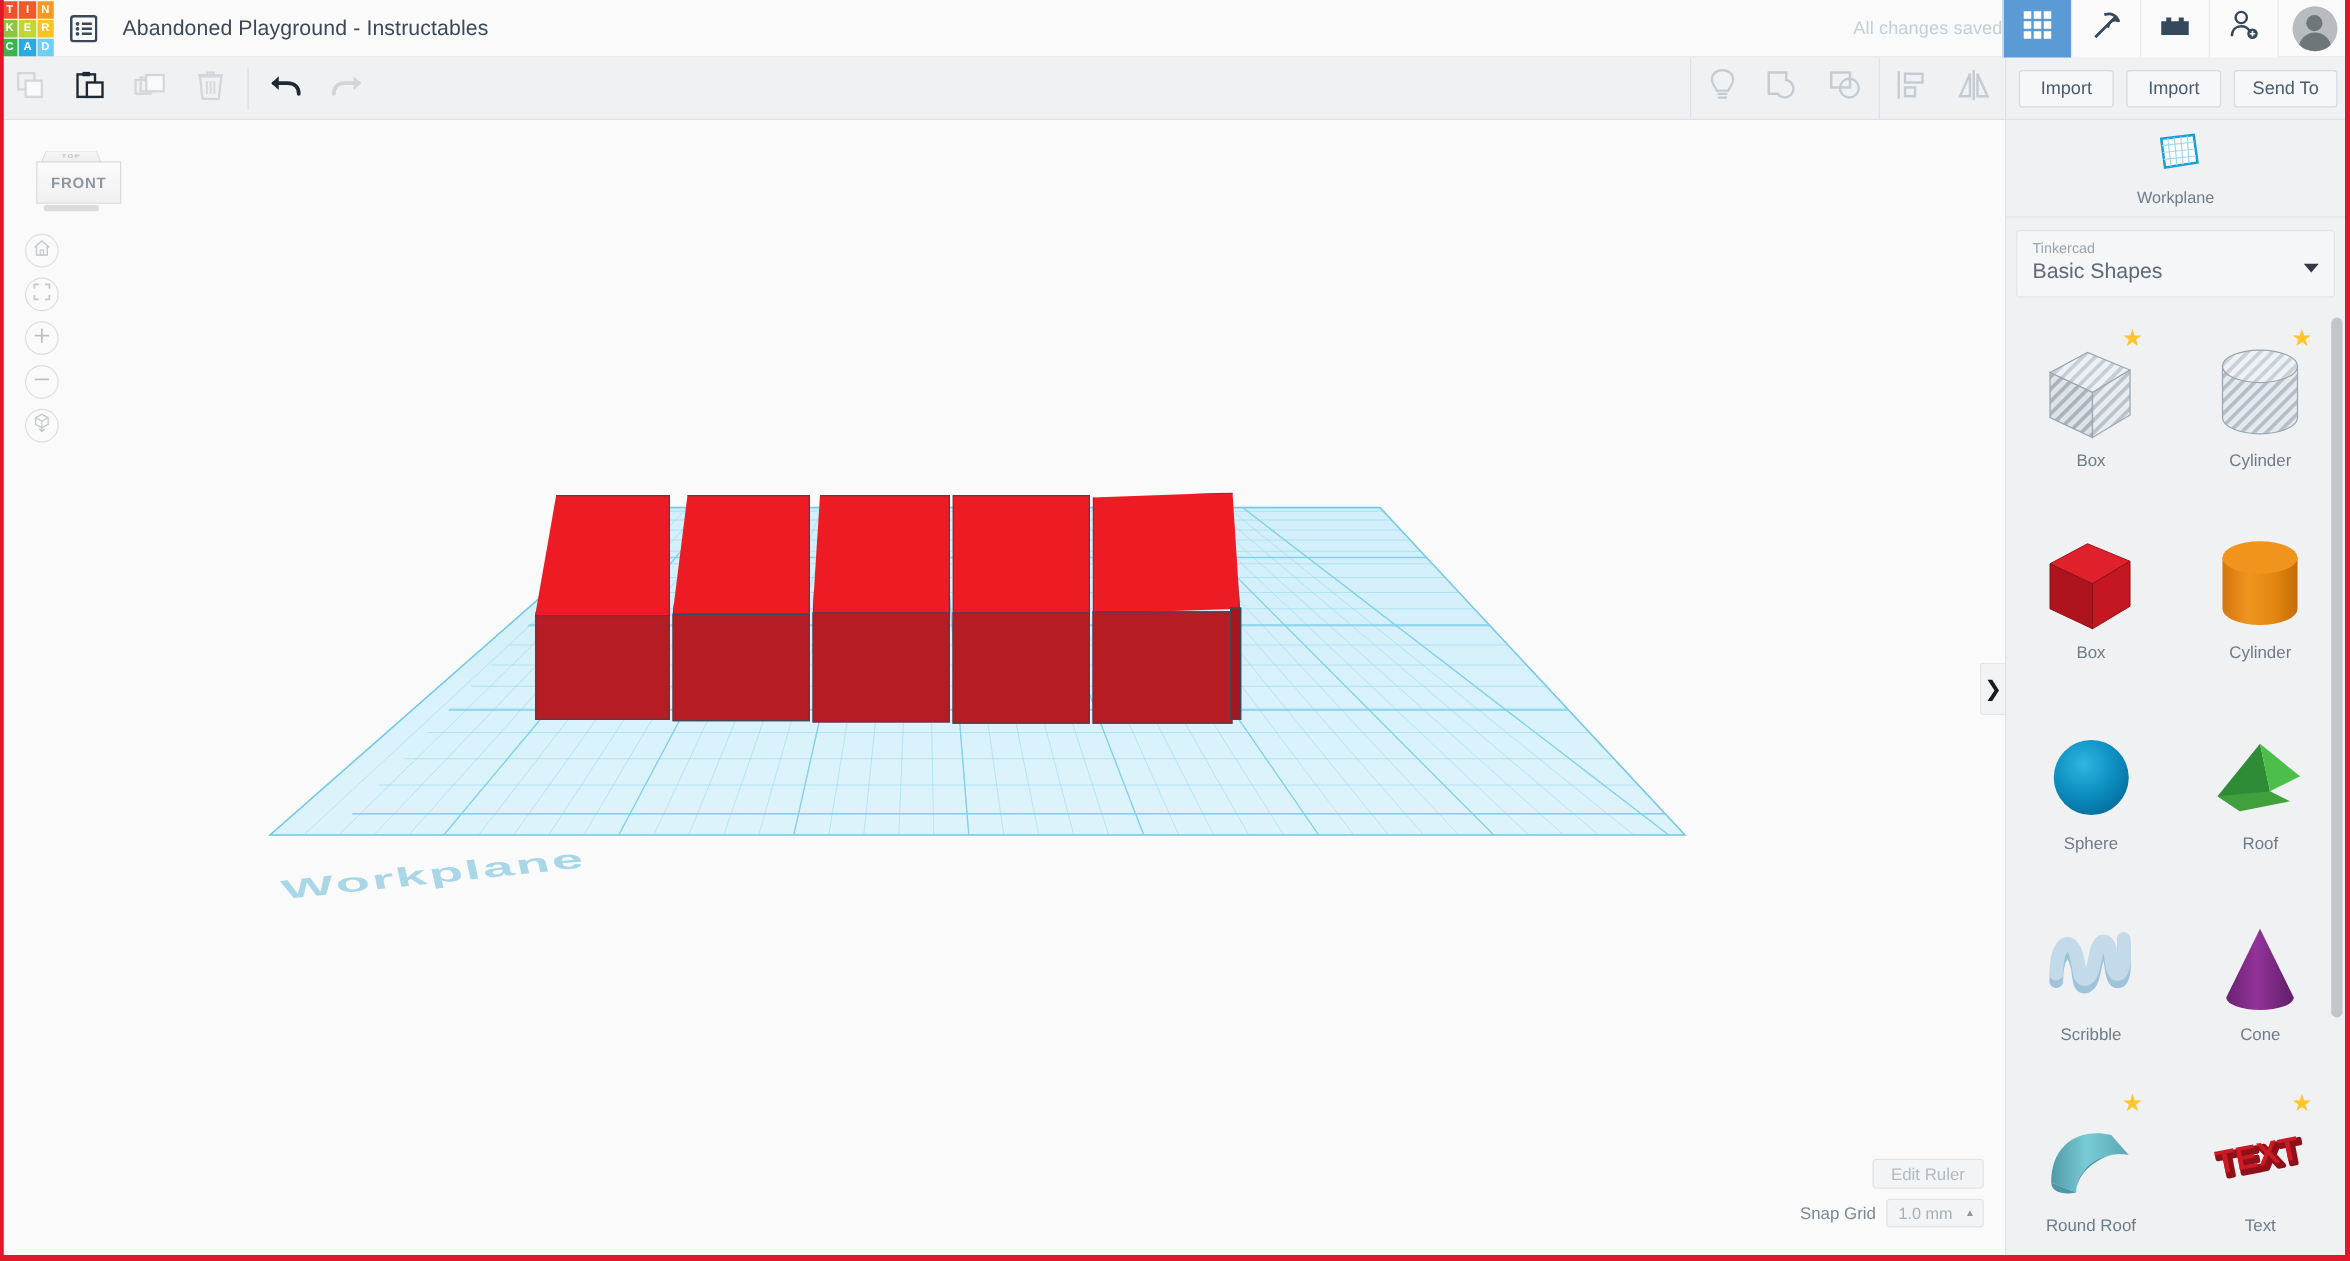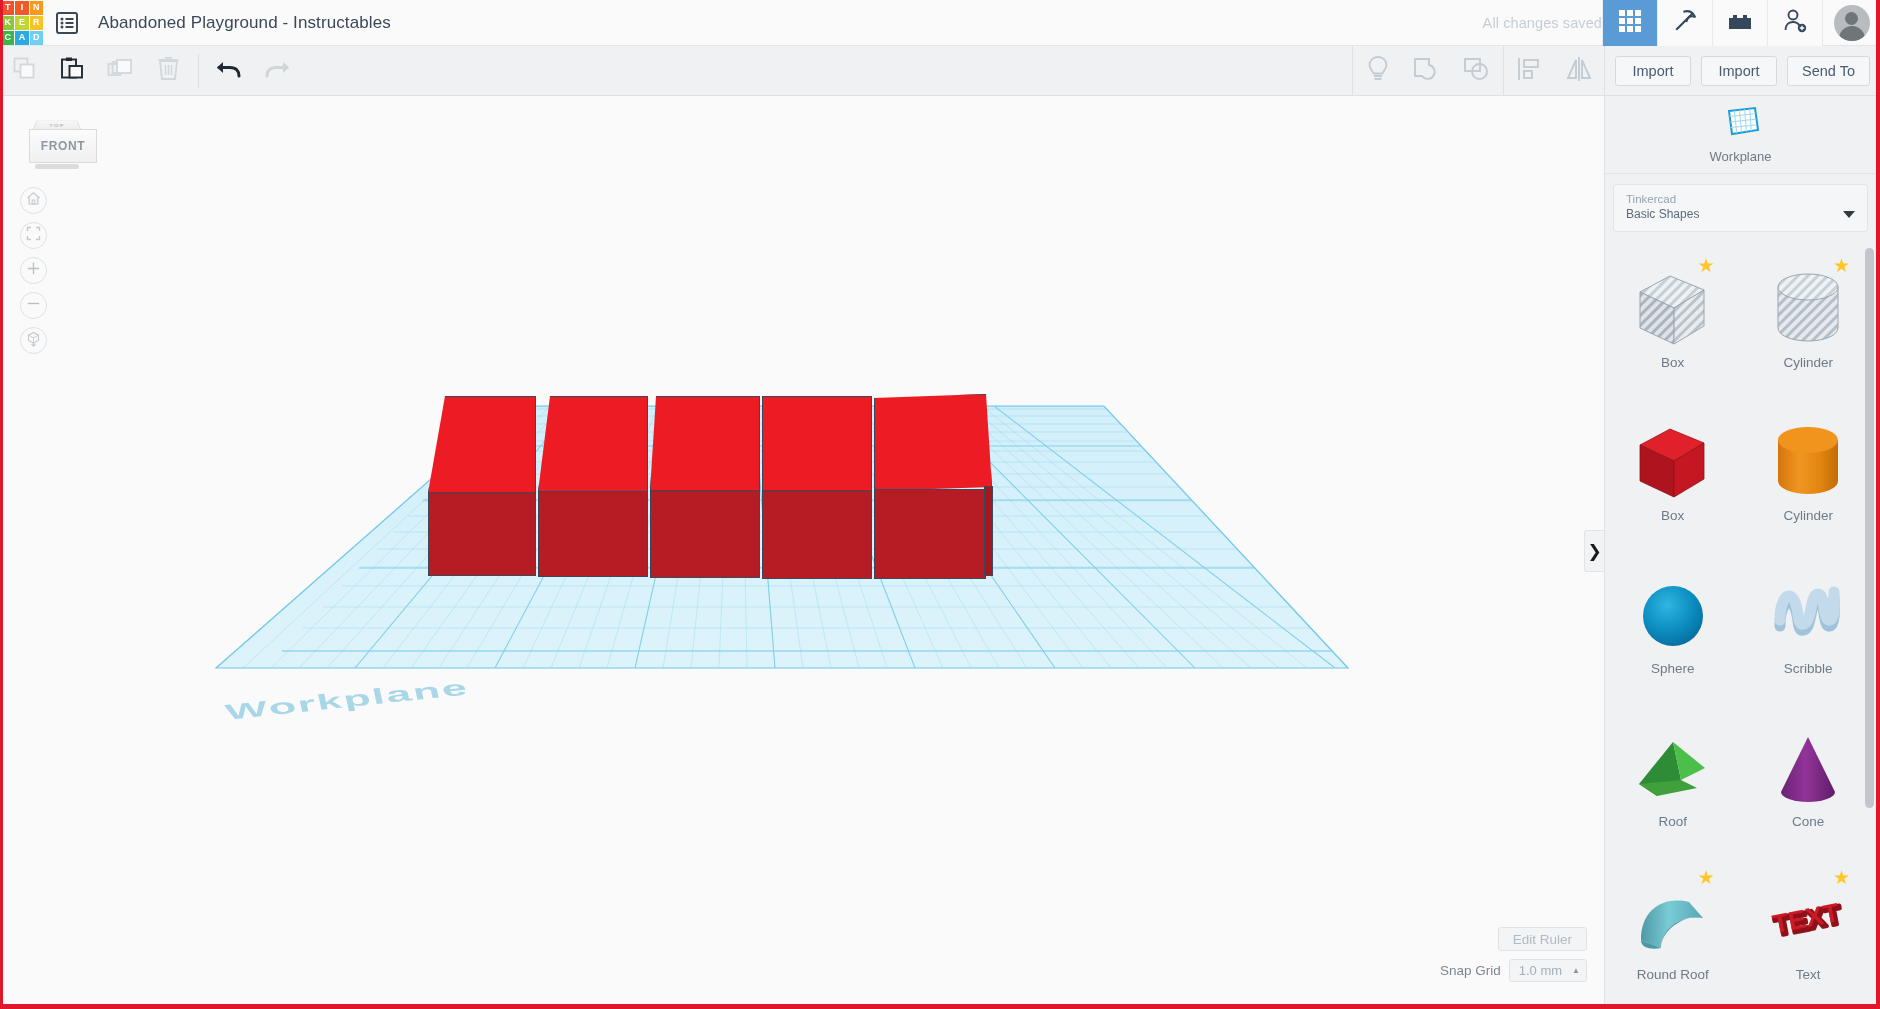--- a/index.html
+++ b/index.html
@@ -137,21 +137,21 @@
     display:flex; flex-direction:column;
   }
   .rp-tools { display:flex; height:78px; border-bottom:1px solid #e2e5e8;}
   .rp-tool { flex:1; display:flex; flex-direction:column; align-items:center; justify-content:center; cursor:pointer; gap:4px;}
   .rp-tool-label { font-size:13px; color:#6f7b87; }
   .rp-select-wrap {
     margin:10px 8px 0 8px; background:#f5f6f7; border:1px solid #e2e5e8; border-radius:3px;
     padding:8px 12px 10px 12px; cursor:pointer; position:relative;
   }
   .rp-select-sup { font-size:11.5px; color:#9aa4ad; margin-bottom:2px;}
-  .rp-select-val { font-size:12px; color:#5d6a77;}
+  .rp-select-val { font-size:17px; color:#5d6a77;}
   .rp-select-caret { position:absolute; right:12px; top:26px; width:0;height:0;
     border-left:6px solid transparent; border-right:6px solid transparent; border-top:7px solid #2f3a44;}
 
   .rp-grid-scroll { flex:1; overflow:hidden; position:relative; margin-top:10px;}
   .rp-grid { display:grid; grid-template-columns:1fr 1fr; }
   .shape-cell { height:153px; position:relative; display:flex; flex-direction:column; align-items:center; justify-content:center; cursor:pointer;}
   .shape-art { width:78px; height:86px; position:relative; display:flex; align-items:center; justify-content:center;}
   .shape-label { font-size:13.5px; color:#6f7b87; margin-top:2px;text-align:center;}
   .star { position:absolute; right:26px; top:14px; color:#FFC629; font-size:19px; line-height:1;}
   .rp-scrollbar { position:absolute; right:2px; top:6px; width:9px; height:560px; background:#c2c6ca; border-radius:5px;}
@@ -678,37 +678,37 @@
               </radialGradient>
             </defs>
             <circle cx="32" cy="32" r="30" fill="url(#sphGrad)"></circle>
           </svg>
         </div>
         <span class="shape-label">Sphere</span>
       </div>
 
       <div class="shape-cell">
         <div class="shape-art">
-          <svg width="72" height="64" viewBox="0 0 72 64">
-            <path d="M8 42 C8 22 16 12 22 22 C28 32 24 48 32 46 C40 44 38 16 46 16 C54 16 50 44 58 42 C64 40 62 20 62 14" fill="none" stroke="#9EC3DB" stroke-width="11" stroke-linecap="round" stroke-linejoin="round"></path>
-            <path d="M8 36 C8 16 16 6 22 16 C28 26 24 42 32 40 C40 38 38 10 46 10 C54 10 50 38 58 36 C64 34 62 14 62 8" fill="none" stroke="#C2DAE9" stroke-width="11" stroke-linecap="round" stroke-linejoin="round"></path>
-          </svg>
-        </div>
-        <span class="shape-label">Scribble</span>
-      </div>
-
-      <div class="shape-cell">
-        <div class="shape-art">
           <svg width="76" height="66" viewBox="0 0 76 66">
             <polygon points="4,48 38,6 46,44 22,60" fill="#2E8B36"></polygon>
             <polygon points="38,6 70,32 46,44" fill="#4CBF4A"></polygon>
             <polygon points="4,48 22,60 62,52 46,44" fill="#3FA03C"></polygon>
           </svg>
         </div>
         <span class="shape-label">Roof</span>
+      </div>
+
+      <div class="shape-cell">
+        <div class="shape-art">
+          <svg width="72" height="64" viewBox="0 0 72 64">
+            <path d="M8 42 C8 22 16 12 22 22 C28 32 24 48 32 46 C40 44 38 16 46 16 C54 16 50 44 58 42 C64 40 62 20 62 14" fill="none" stroke="#9EC3DB" stroke-width="11" stroke-linecap="round" stroke-linejoin="round"></path>
+            <path d="M8 36 C8 16 16 6 22 16 C28 26 24 42 32 40 C40 38 38 10 46 10 C54 10 50 38 58 36 C64 34 62 14 62 8" fill="none" stroke="#C2DAE9" stroke-width="11" stroke-linecap="round" stroke-linejoin="round"></path>
+          </svg>
+        </div>
+        <span class="shape-label">Scribble</span>
       </div>
 
       <div class="shape-cell">
         <div class="shape-art">
           <svg width="66" height="70" viewBox="0 0 66 70">
             <defs>
               <linearGradient id="coneGrad" x1="0" y1="0" x2="1" y2="0">
                 <stop offset="0%" stop-color="#6A2273"></stop>
                   <stop offset="45%" stop-color="#923399"></stop>
                 <stop offset="100%" stop-color="#5F1E69"></stop>

